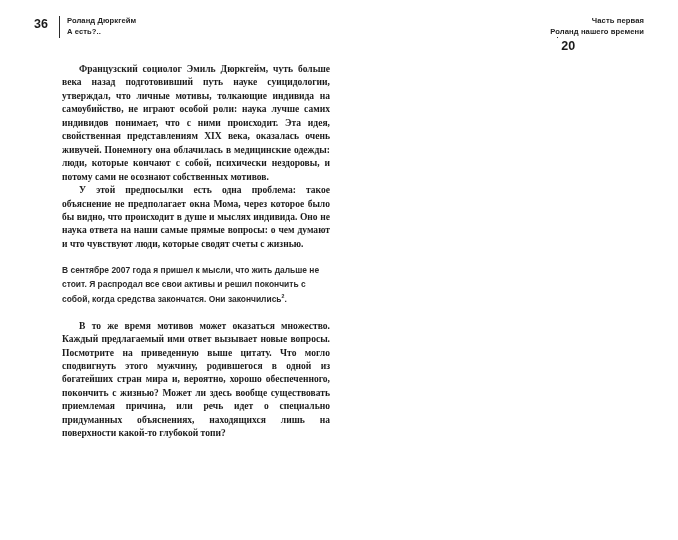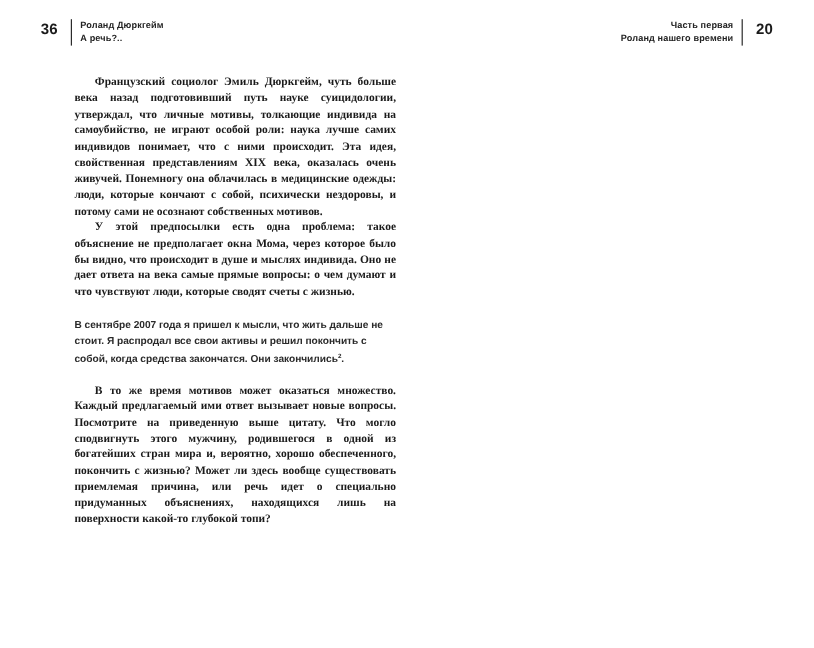--- a/index.html
+++ b/index.html
@@ -32,21 +32,21 @@
 
   
   .runhead {
     position: absolute;
     top: 16px;
     display: flex;
     align-items: flex-start;
     height: 30px;
   }
   .runhead-left  { left: 34px; }
-  .runhead-right { right: 34px; }
+  .runhead-right { right: 34px; flex-direction: column; }
 
   .folio {
     font-family: "Liberation Sans", "DejaVu Sans", sans-serif;
     font-size: 12.5px;
     font-weight: 700;
     color: #1a1a1a;
     line-height: 14px;
     padding-top: 1px;
   }
   .folio-left  { margin-right: 11px; }
@@ -113,27 +113,27 @@
 
 <div class="spread">
 
   <div class="page page-left">
 
     <div class="runhead runhead-left">
       <div class="folio folio-left">36</div>
       <div class="rule rule-left"></div>
       <div class="runhead-lines la">
         <div>Роланд Дюркгейм</div>
-        <div>А речь?..</div>
+        <div>А есть?..</div>
       </div>
     </div>
 
     <div class="textblock tb-left">
       <p>Французский социолог Эмиль Дюркгейм, чуть больше века назад подготовивший путь науке суицидологии, утверждал, что личные мотивы, толкающие индивида на самоубийство, не играют особой роли: наука лучше самих индивидов понимает, что с ними происходит. Эта идея, свойственная представлениям XIX века, оказалась очень живучей. Понемногу она облачилась в медицинские одежды: люди, которые кончают с собой, психически нездоровы, и потому сами не осознают собственных мотивов.</p>
-      <p>У этой предпосылки есть одна проблема: такое объяснение не предполагает окна Мома, через которое было бы видно, что происходит в душе и мыслях индивида. Оно не дает ответа на века самые прямые вопросы: о чем думают и что чувствуют люди, которые сводят счеты с жизнью.</p>
+      <p>У этой предпосылки есть одна проблема: такое объяснение не предполагает окна Мома, через которое было бы видно, что происходит в душе и мыслях индивида. Оно не наука ответа на наши самые прямые вопросы: о чем думают и что чувствуют люди, которые сводят счеты с жизнью.</p>
 
       <blockquote class="pullquote"><span>В сентябре 2007 года я пришел к мысли, что жить дальше не стоит. Я распродал все свои активы и решил покончить с собой, когда средства закончатся. Они закончились</span><sup>2</sup><span>.</span></blockquote>
 
       <p>В то же время мотивов может оказаться множество. Каждый предлагаемый ими ответ вызывает новые вопросы. Посмотрите на приведенную выше цитату. Что могло сподвигнуть этого мужчину, родившегося в одной из богатейших стран мира и, вероятно, хорошо обеспеченного, покончить с жизнью? Может ли здесь вообще существовать приемлемая причина, или речь идет о специально придуманных объяснениях, находящихся лишь на поверхности какой-то глубокой топи?</p>
     </div>
   </div>
 
   <div class="page page-right">
 
     <div class="runhead runhead-right">

